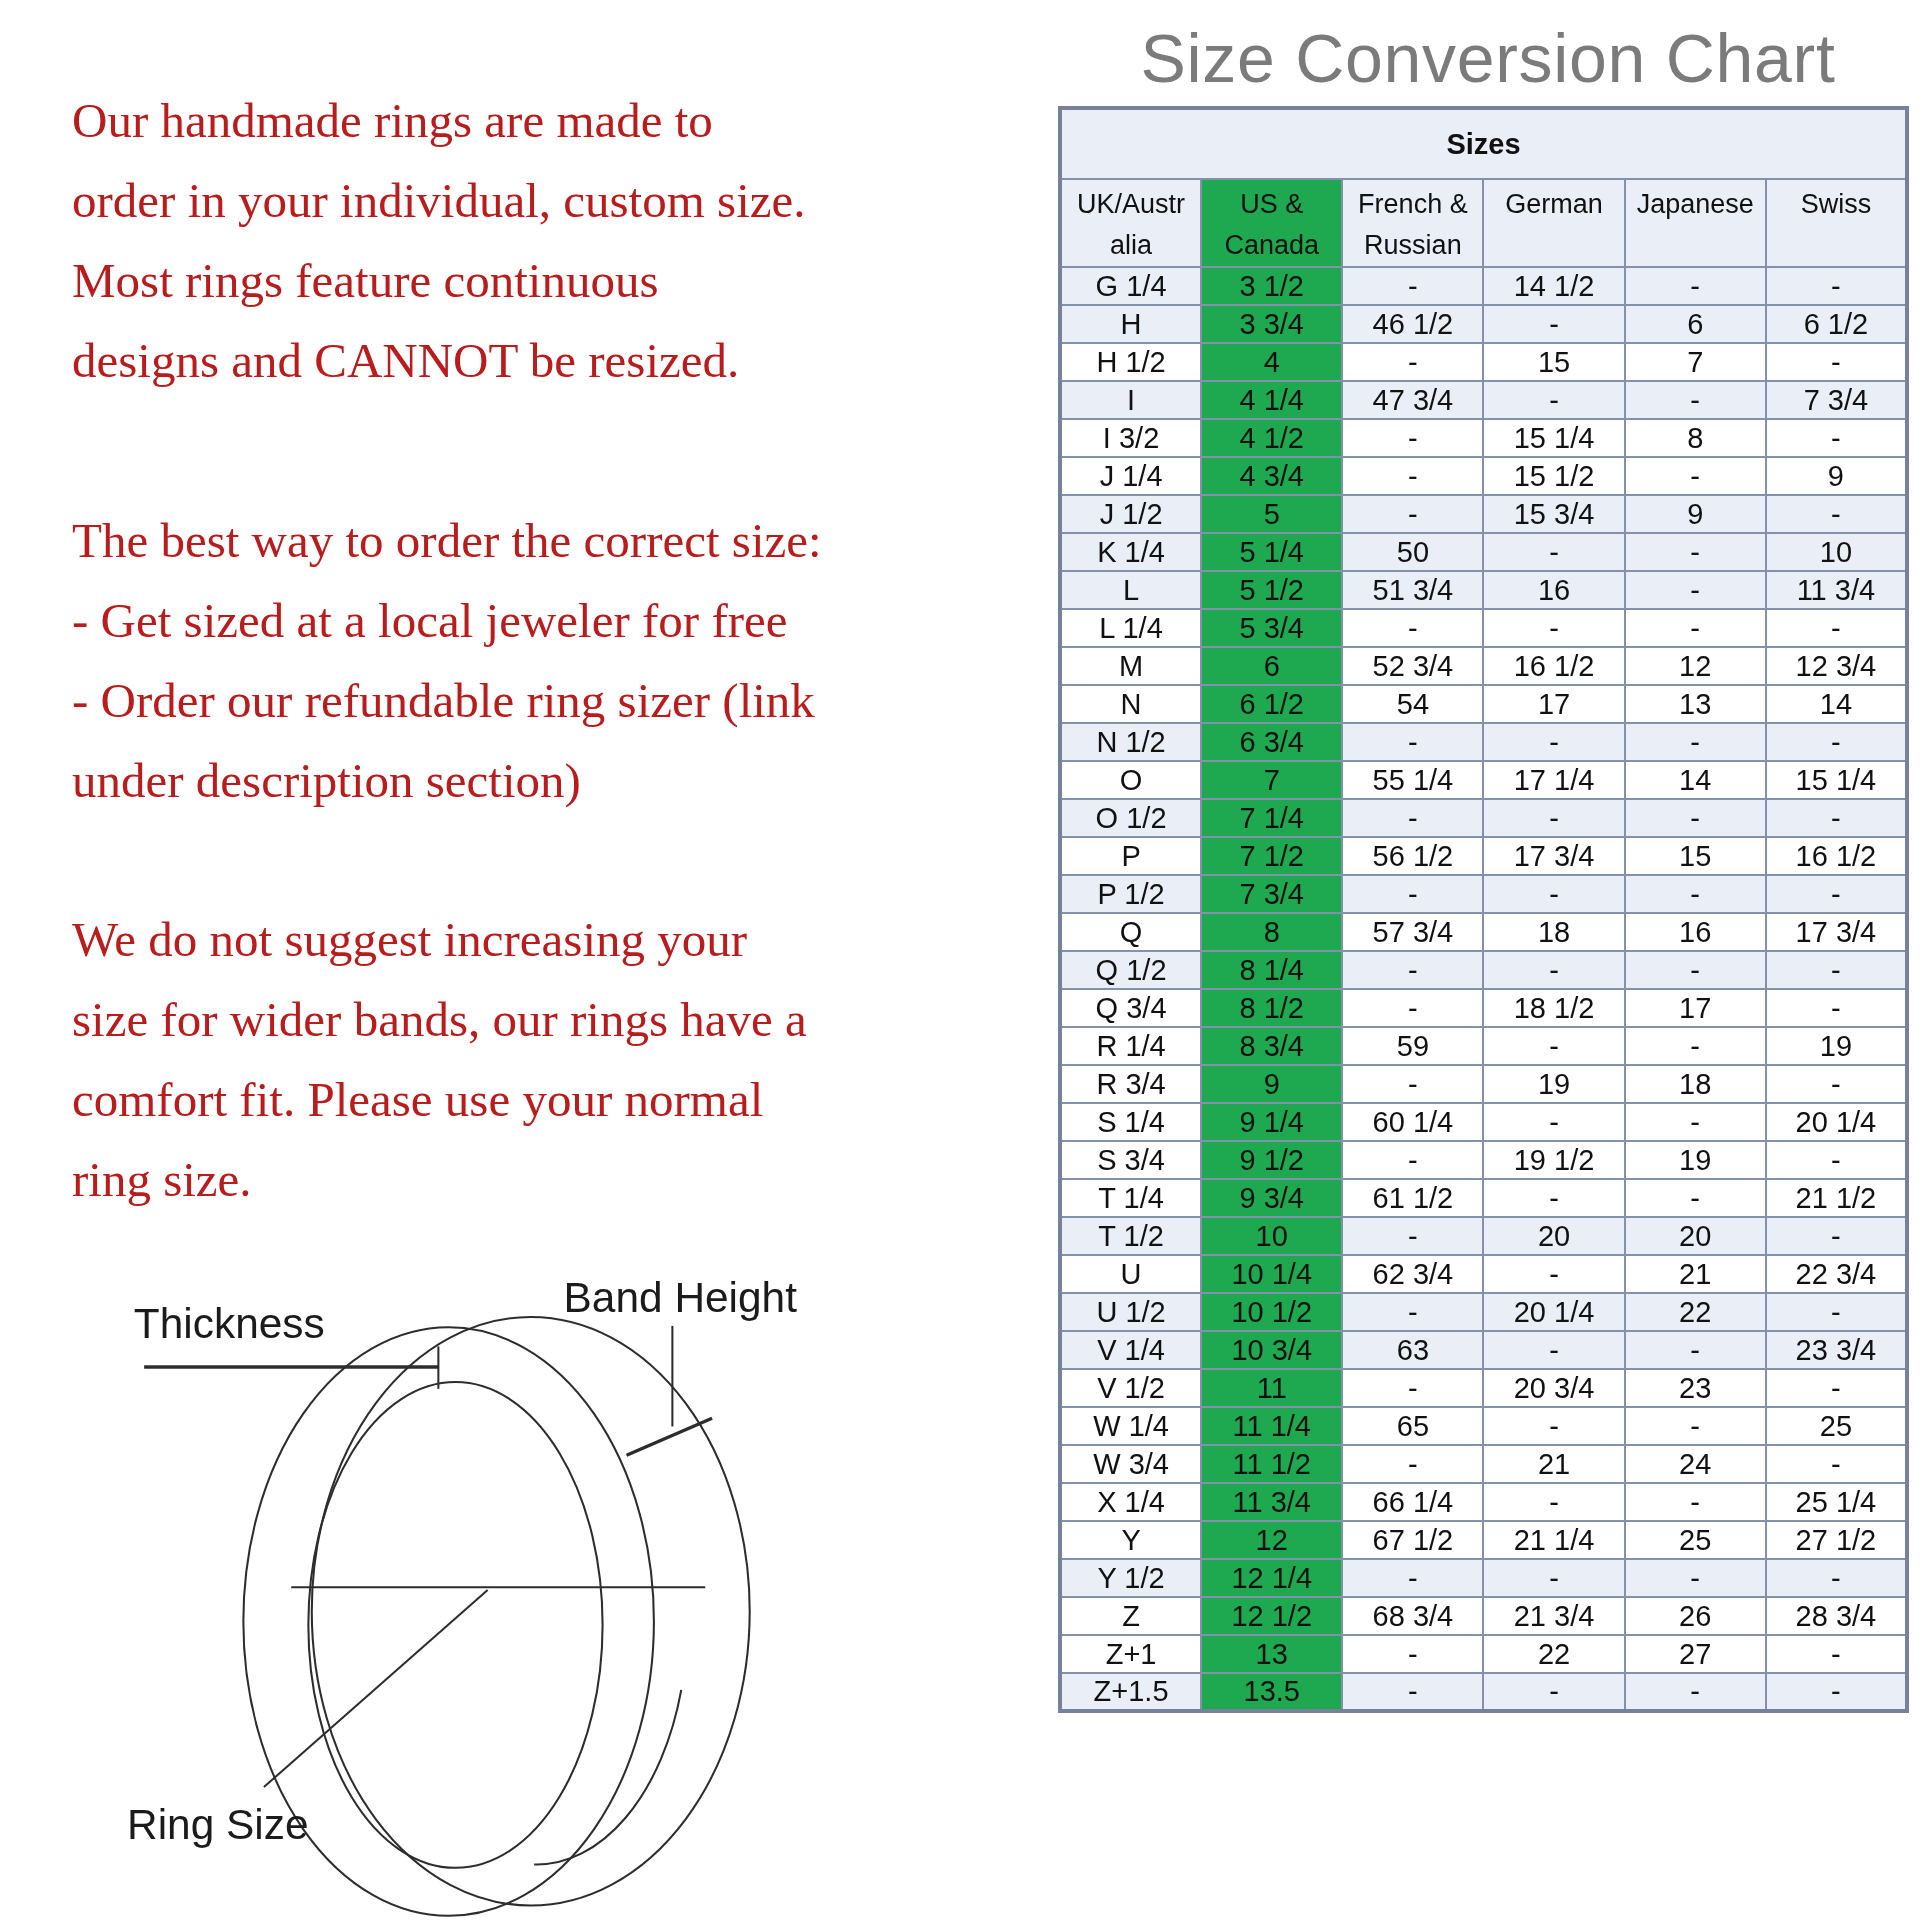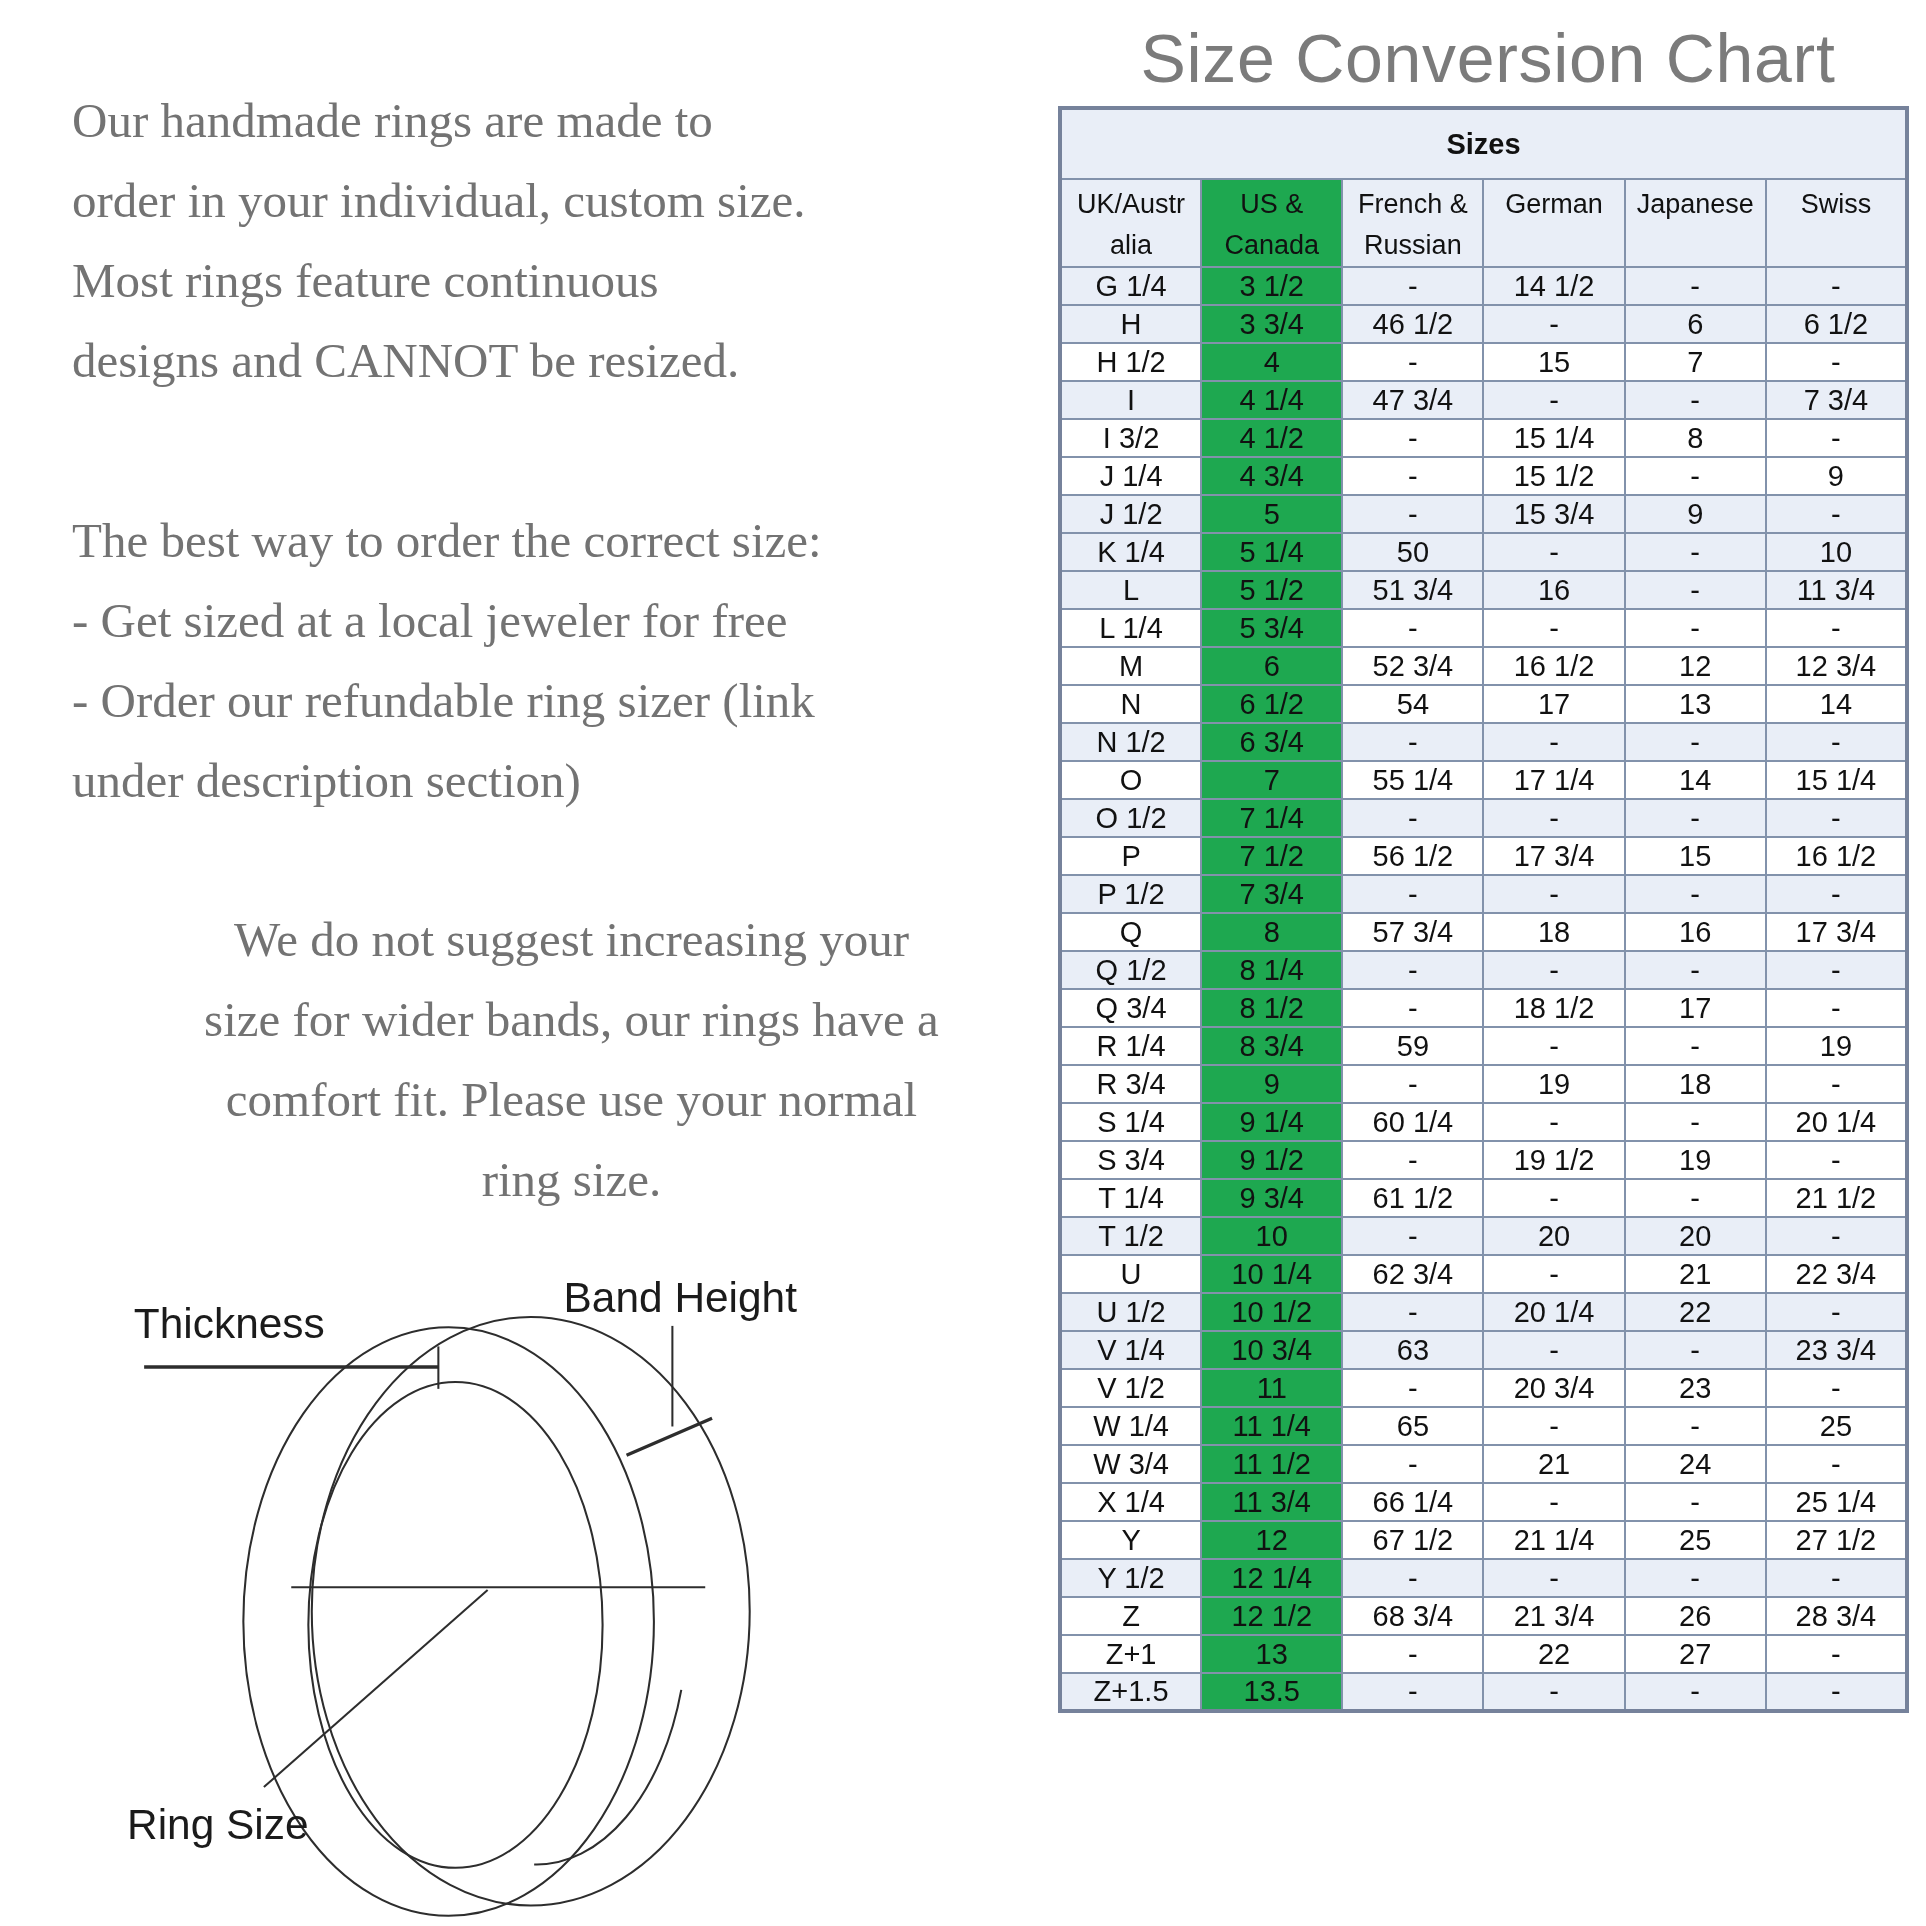--- a/index.html
+++ b/index.html
@@ -17,25 +17,25 @@
     font-family:"Liberation Sans",sans-serif;color:#111;
   }
   .page-title{
     position:absolute;left:1067px;top:19px;width:842px;
     text-align:center;font-size:68px;font-weight:400;
     color:var(--title-gray);letter-spacing:0.7px;white-space:nowrap;
   }
   .intro{
     position:absolute;left:72px;width:999px;
     font-family:"Liberation Serif",serif;font-size:49px;line-height:80px;
-    color:#737373;white-space:pre-line;
+    color:#b91c1c;white-space:pre-line;
   }
   .p1{top:81px;}
   .p2{top:501px;}
-  .p3{top:900px;text-align:center;}
+  .p3{top:900px;}
   .diagram{position:absolute;left:38px;top:1252px;width:876px;height:674px;text-align:right;}
   .diagram svg{width:100%;height:100%;}
   .diagram text{font-family:"Liberation Sans",sans-serif;font-size:62px;fill:#1b1b1b;}
   .ring-line{fill:none;stroke:#2d2d2d;stroke-width:3;}
   .ring-line.thick{stroke-width:5;}
   table.size-table{
     position:absolute;left:1058px;top:106px;width:851px;
     border-collapse:collapse;table-layout:fixed;
     border:4.8px solid var(--outer);background:#fff;
   }

